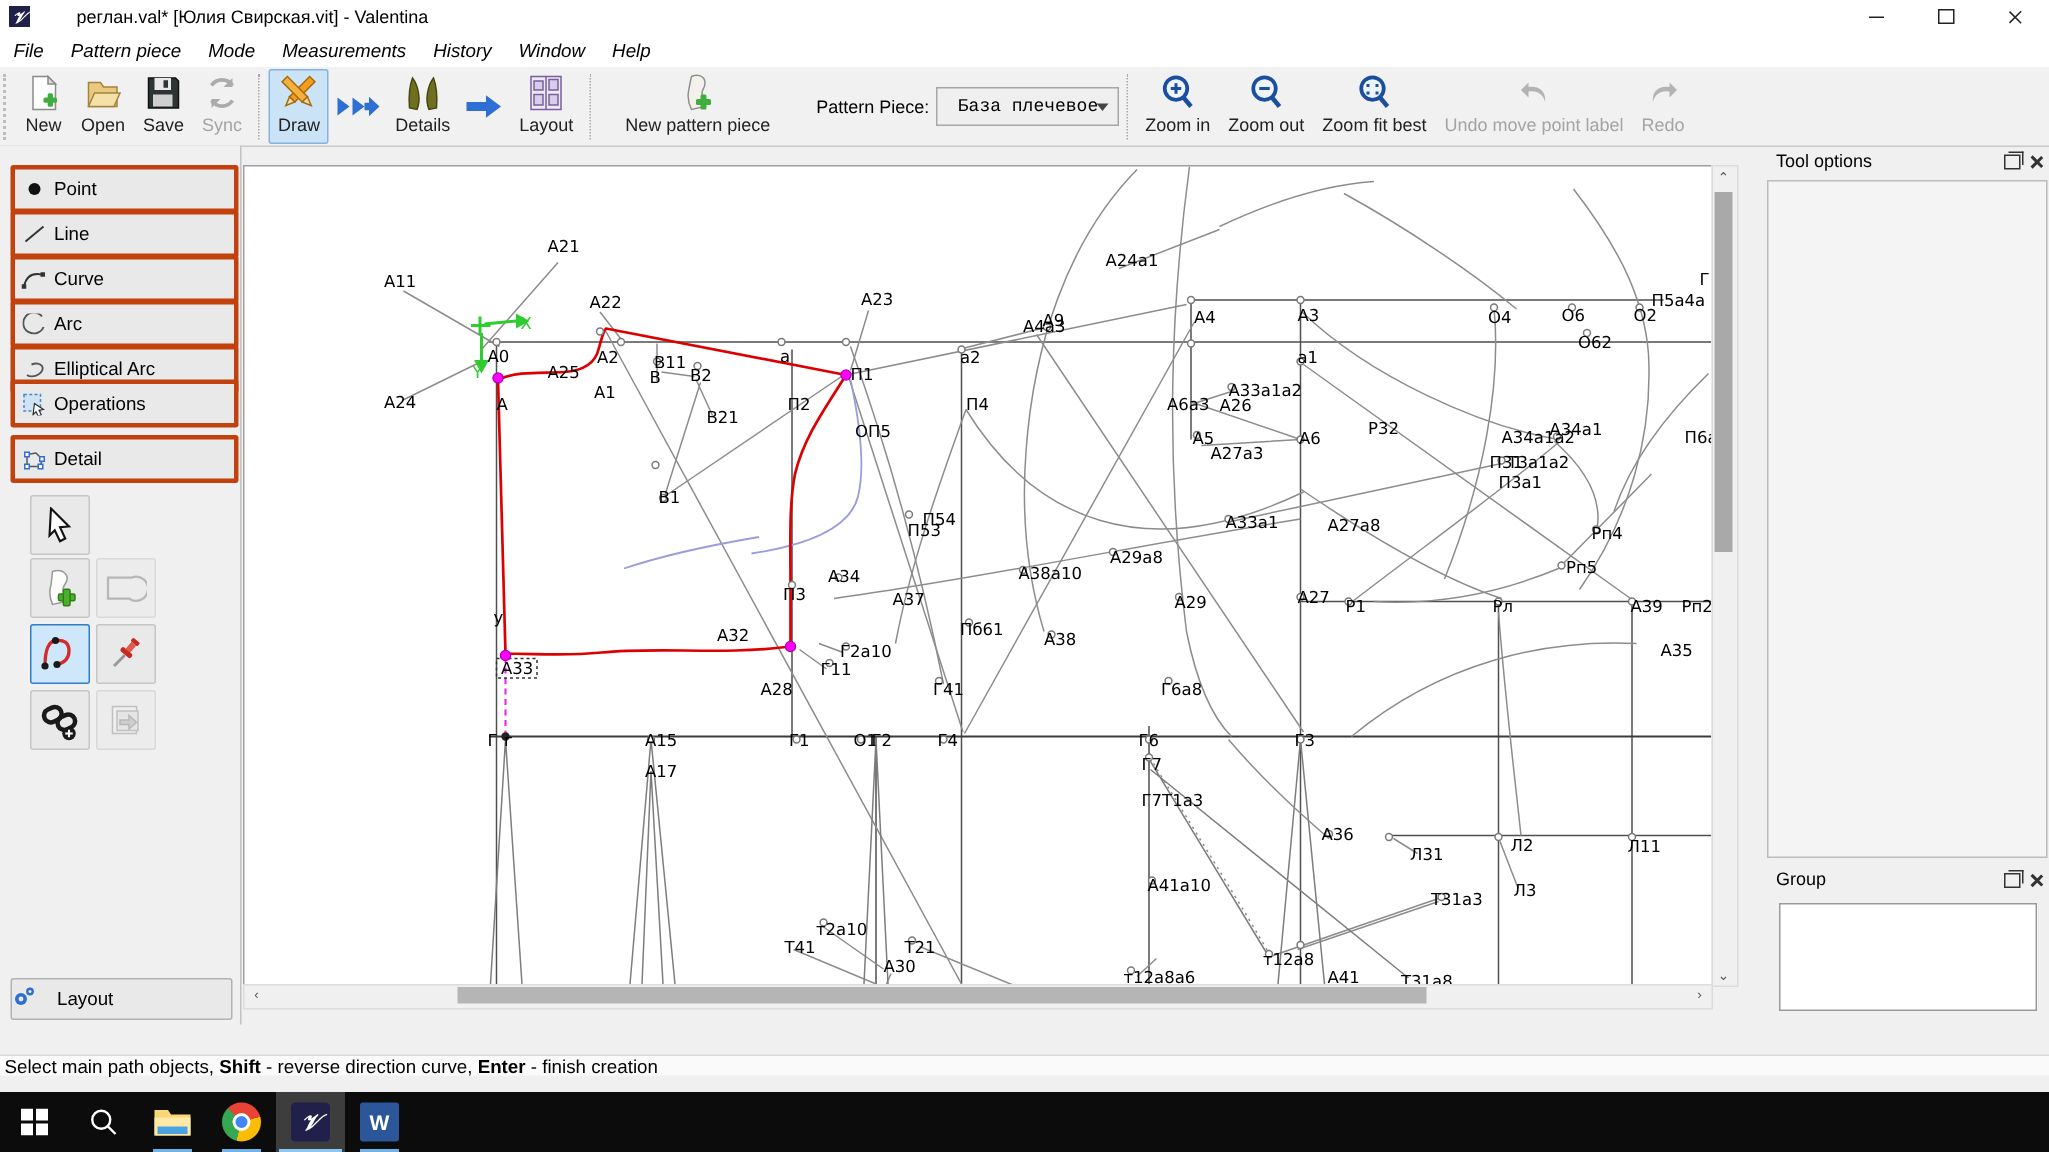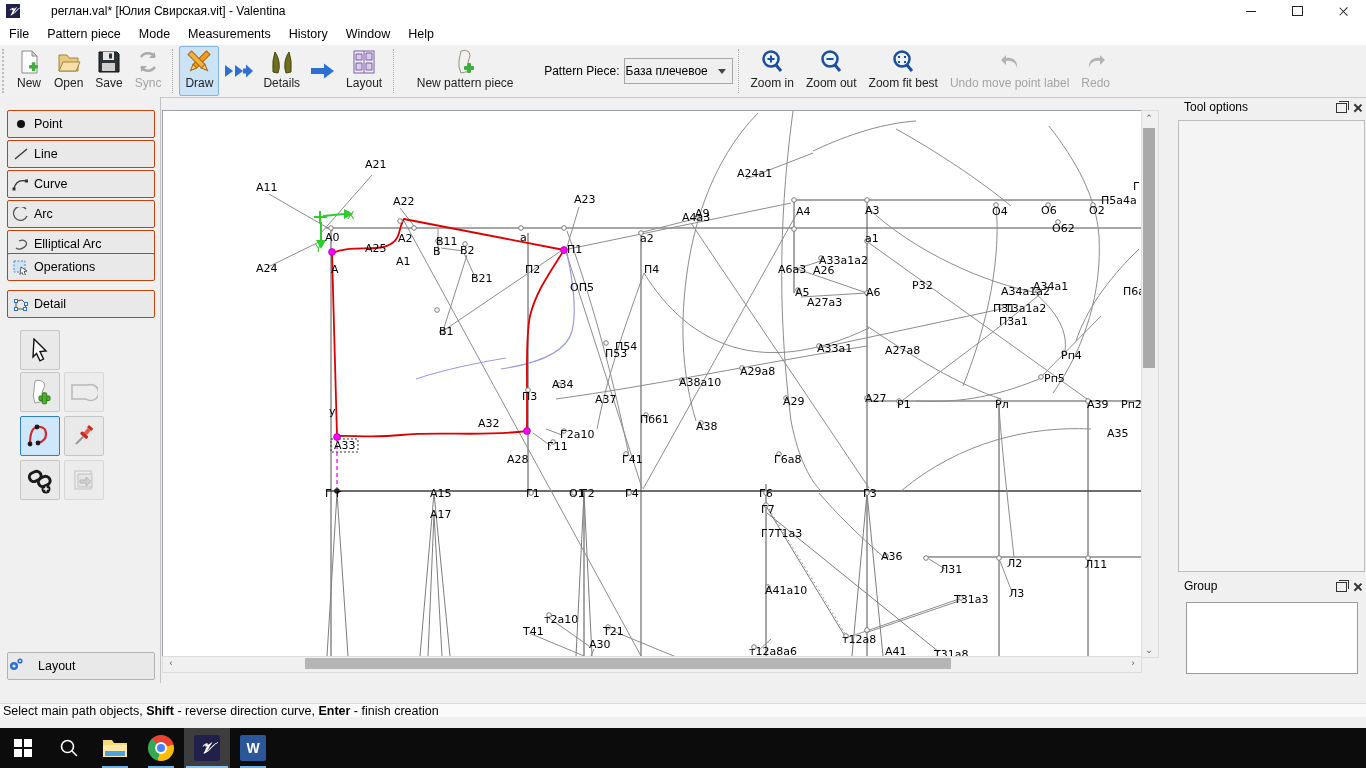--- a/index.html
+++ b/index.html
@@ -15,42 +15,42 @@
   #winbtns{position:absolute;right:0;top:0;height:22px;display:flex;}
   .winbtn{width:46px;height:22px;display:flex;align-items:center;justify-content:center;}
   .glyph-min{width:10px;height:1px;background:#222;}
   .glyph-max{width:9px;height:8px;border:1px solid #222;}
   .glyph-close{position:relative;width:11px;height:11px;}
   .glyph-close::before,.glyph-close::after{content:"";position:absolute;left:5px;top:0;width:1.4px;height:11px;background:#222;}
   .glyph-close::before{transform:rotate(45deg);} .glyph-close::after{transform:rotate(-45deg);}
 
   
   #menubar{left:0;top:22px;width:1366px;height:23px;background:#fff;display:flex;align-items:center;border-bottom:1px solid #e8e8e8;}
-  .menu-item{padding:0 9px;font-size:12.5px;color:#000;}
+  .menu-item{padding:0 9px;font-size:12.5px;color:#000;font-style:italic;}
 
   
   #toolbar{left:0;top:45px;width:1366px;height:52px;background:#f1f1f1;border-bottom:1px solid #c9c9c9;
            display:flex;align-items:center;}
   .tb-sep{width:1px;height:44px;border-left:1px dotted #a9a9a9;margin:0 5px;}
   .tb-grip{width:4px;height:44px;border-left:2px dotted #bdbdbd;margin:0 2px;}
   .tbtn{height:46px;display:flex;flex-direction:column;align-items:center;justify-content:flex-start;
         padding:2px 5px 0 5px;font-size:12px;color:#222;border:1px solid transparent;border-radius:2px;}
   .tbtn svg{display:block;margin-bottom:1px;}
   .tbtn.sel{background:#cbe3f7;border-color:#84b4dd;}
   .tbtn.dis{color:#a4a4a4;}
   .tb-arrow{display:flex;align-items:center;justify-content:center;padding:0 4px;height:46px;}
   #pp-label{font-size:12px;color:#000;margin:0 4px 0 14px;}
   #pp-combo{width:106px;height:24px;background:#efefef;border:1px solid #a7a7a7;display:flex;align-items:center;
-            font-size:12px;color:#000;padding-left:1px;position:relative;}
+            font-size:12px;color:#000;padding-left:14px;position:relative;font-family:Liberation Mono, monospace;}
   #pp-combo .carrot{position:absolute;right:6px;top:10px;width:0;height:0;border-left:4px solid transparent;
             border-right:4px solid transparent;border-top:5px solid #444;}
 
   
   #leftpanel{left:0;top:97px;width:160px;height:586px;background:#f0f0f0;border-right:1px solid #c2c2c2;}
-  .cat-btn{position:absolute;left:7px;width:146px;height:26px;background:#e9e9e9;border:1px solid #c2410c;border-radius:2px;
+  .cat-btn{position:absolute;left:7px;width:146px;height:26px;background:#e9e9e9;border:3px solid #c2410c;border-radius:2px;
            display:flex;align-items:center;font-size:12.5px;color:#000;text-align:center;}
   .cat-btn .cicon{width:26px;display:flex;justify-content:center;}
   .toolbtn{position:absolute;width:38px;height:38px;background:#e9e9e9;border:1px solid #c6c6c6;border-radius:2px;
            display:flex;align-items:center;justify-content:center;}
   .toolbtn.sel{background:#cfe7fb;border:1px solid #2f7fc4;}
   .toolbtn.dis{opacity:.55;}
   #layout-btn{position:absolute;left:7px;top:555px;width:146px;height:26px;background:#e9e9e9;border:1px solid #b2b2b2;
            border-radius:2px;display:flex;align-items:center;font-size:12.5px;color:#000;}
 
   

